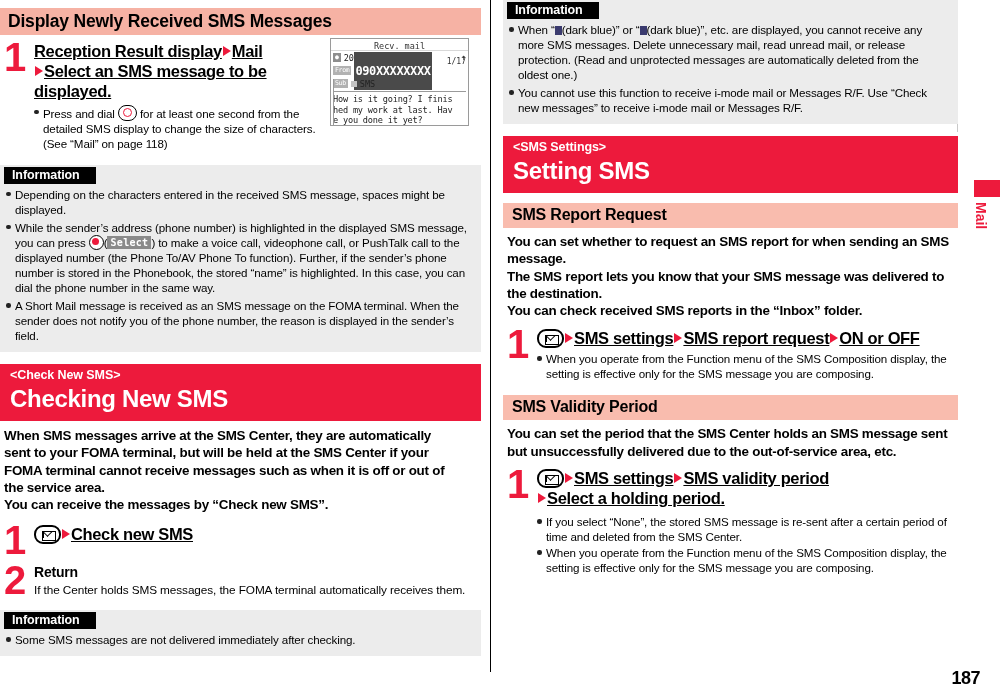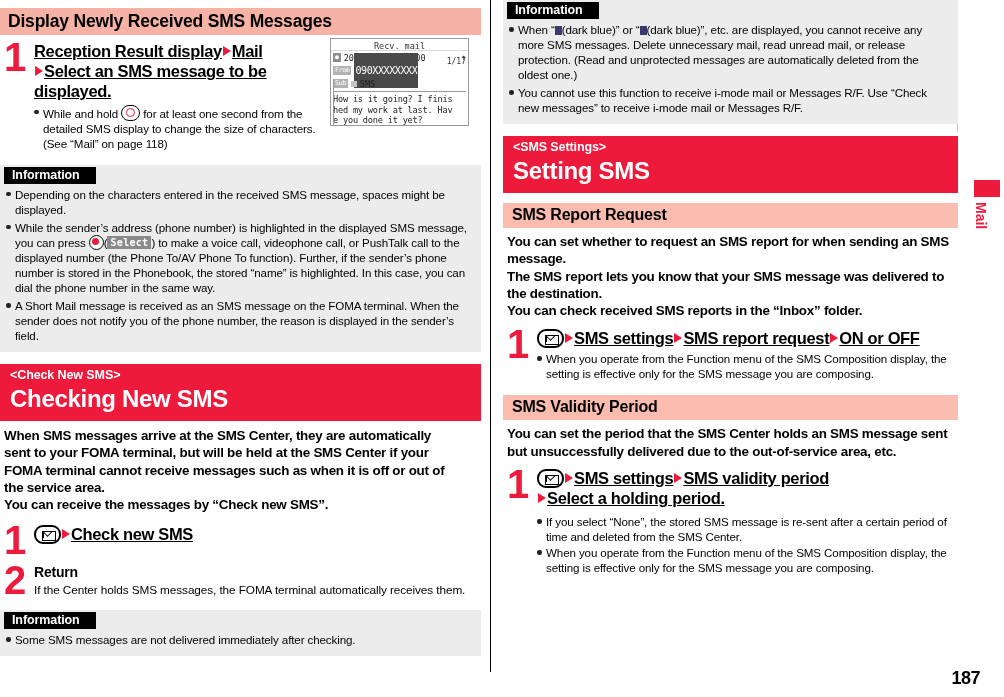--- a/index.html
+++ b/index.html
@@ -316,23 +316,24 @@
     font-size: 6.5px;
     padding: 0 2px;
     line-height: 9px;
     height: 9px;
     letter-spacing: -0.3px;
   }
   .ps-tag.dark { background: #8e8e8e; }
   .ps-hl {
     background: #4a4a4a;
     color: #fff;
-    font-size: 10px;
+    font-size: 12px;
     padding: 12px 1px;
     letter-spacing: -0.4px;
+    font-weight: bold;
   }
   .ps-sep { height: 1px; background: #9a9a9a; margin: 1px 2px 2px 2px; }
   .ps-body {
     padding: 0 2px;
     font-size: 8.6px;
     line-height: 10.5px;
     color: #222;
     letter-spacing: -0.2px;
   }
   .ps-end { text-align: center; font-size: 8px; letter-spacing: -0.5px; }
@@ -391,21 +392,21 @@
 
     <div class="step" style="margin-top:6px; padding-right:160px;">
       <div class="step-num">1</div>
       <div class="step-head">
         <span>Reception Result display</span><span class="tri"></span><span>Mail</span><br>
         <span class="tri"></span><span>Select an SMS message to be</span><br>
         <span>displayed.</span>
       </div>
       <ul class="note-list">
         <li>
-          <span>While and hold</span>
+          <span>Press and dial</span>
           <span class="key-multi"><i></i></span>
           <span>for at least one second from the</span><br>
           <span>detailed SMS display to change the size of characters.</span><br>
           <span>(See “Mail” on page 118)</span>
         </li>
       </ul>
     </div>
 
     <div class="phone-shot">
       <div class="ps-status">

